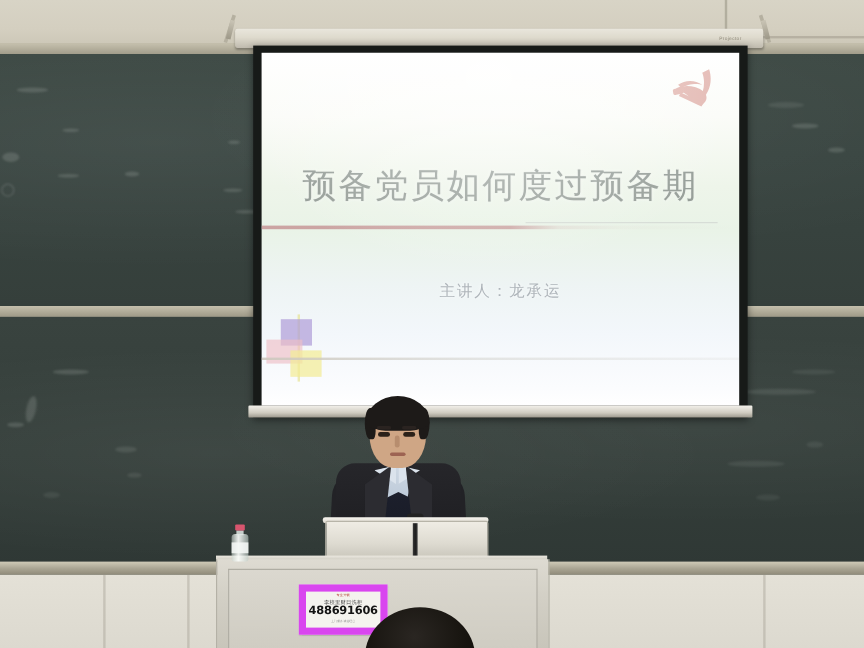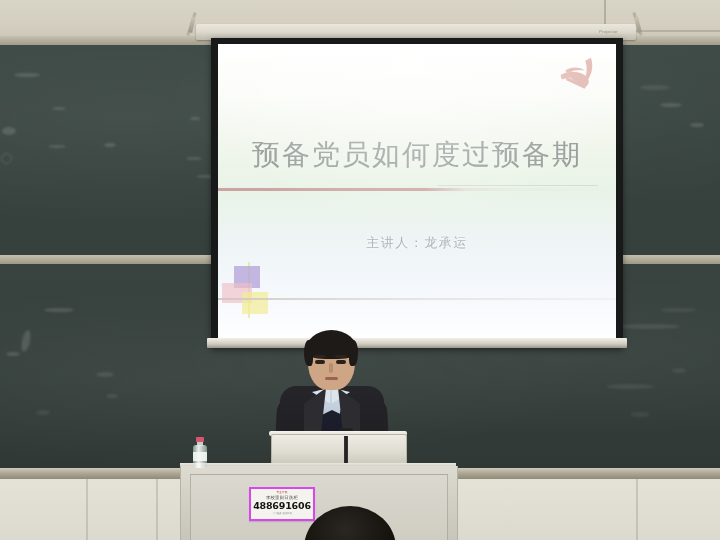--- a/index.html
+++ b/index.html
@@ -327,21 +327,21 @@
   .podium-shelf {
     position: absolute; left: 180px; top: 463px; width: 276px; height: 5px;
     background: linear-gradient(180deg,#ebe8e0,#c4c1b6);
   }
 
   
   .sticker {
     position: absolute; left: 249px; top: 487px;
     width: 62px; height: 30px;
     background: #f4f3ee;
-    border: 2px solid #d946ef;
+    border: 6px solid #d946ef;
     text-align: center;
     overflow: hidden;
     box-shadow: 0 1px 1px rgba(0,0,0,.12);
   }
   .sticker-top { font-size: 2.6px; color: #b03a2e; letter-spacing: .2px; margin-top: 2px; line-height: 3px; }
   .sticker-mid { font-size: 4.4px; color: #4a4a4a; letter-spacing: .2px; margin-top: 1px; line-height: 5px; }
   .sticker-num {
     font-size: 9.5px; font-weight: bold; color: #141414;
     letter-spacing: -.2px; line-height: 11px; margin-top: 0px;
     font-family: "DejaVu Sans", "Liberation Sans", sans-serif;

